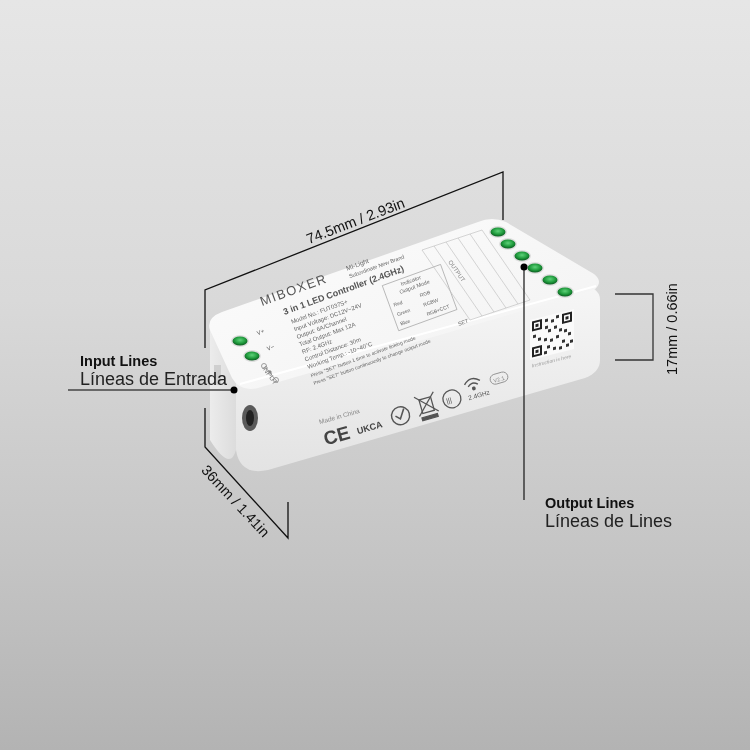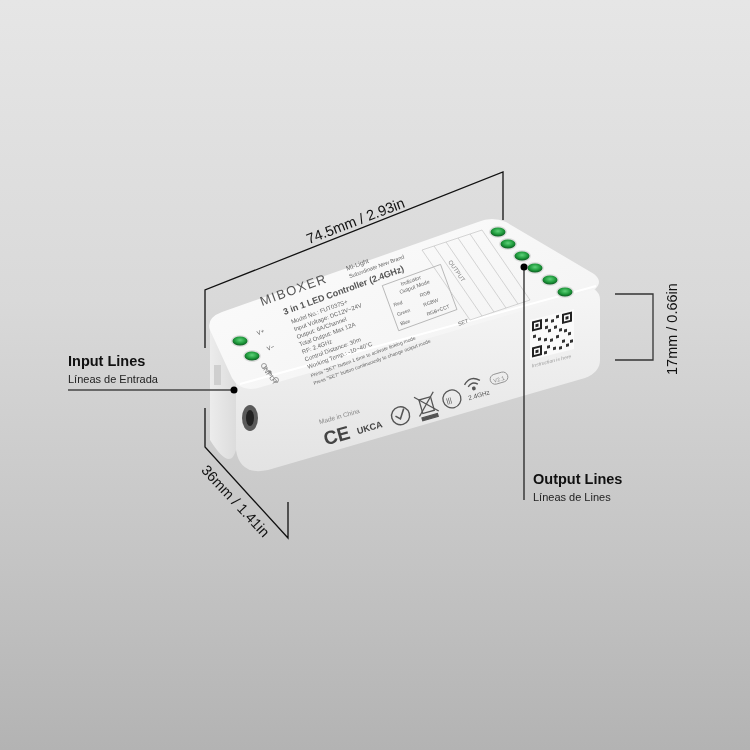--- a/index.html
+++ b/index.html
@@ -1,21 +1,21 @@
 <!DOCTYPE html>
 <html><head>
 <meta charset="utf-8">
 <style>
   html,body{margin:0;padding:0;}
   body{width:750px;height:750px;overflow:hidden;font-family:"Liberation Sans",sans-serif;}
   .stage{position:relative;width:750px;height:750px;background:linear-gradient(180deg,#e6e6e6 0%,#d9d9d9 40%,#c4c4c4 75%,#b3b3b3 100%);}
   svg.scene{position:absolute;left:0;top:0;}
-  .callout{position:absolute;color:#111;}
+  .callout{position:absolute;color:#111;margin-left:12px;}
   .callout .t1{font-weight:bold;font-size:14.5px;line-height:18px;}
-  .callout .t2{font-size:11px;line-height:18px;color:#222;}
+  .callout .t2{font-size:18px;line-height:18px;color:#222;}
   .dim{position:absolute;font-size:14.5px;color:#111;white-space:nowrap;transform-origin:left top;}
 </style>
 </head>
 <body>
 
 <div class="stage">
 
   <svg class="scene" width="750" height="750" viewBox="0 0 750 750">
     <defs>
       <linearGradient id="topFace" x1="0" y1="0" x2="1" y2="1">
@@ -216,18 +216,18 @@
   </svg>
 
   <div class="dim" style="left:304px;top:232px;transform:rotate(-21deg);">74.5mm / 2.93in</div>
   <div class="dim" style="left:210px;top:462px;transform:rotate(47deg);">36mm / 1.41in</div>
   <div class="dim" style="left:664px;top:375px;transform:rotate(-90deg);">17mm / 0.66in</div>
 
   <div class="callout" style="left:68px;top:352px;">
     <div class="t1">Input Lines</div>
     <div class="t2">Líneas de Entrada</div>
   </div>
-  <div class="callout" style="left:533px;top:470px;">
+  <div class="callout" style="left:533px;top:494px;">
     <div class="t1">Output Lines</div>
     <div class="t2">Líneas de Lines</div>
   </div>
 
 </div>
 
 </body></html>

